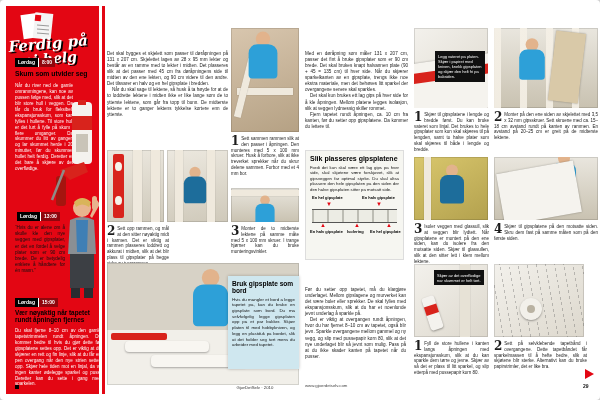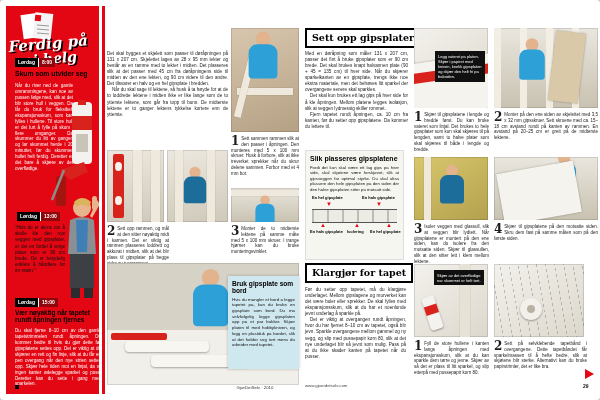--- a/index.html
+++ b/index.html
@@ -210,21 +210,20 @@
     <div class="roll" style="left:18px;top:78px;width:84px;height:11px;"></div>
     <div class="roll" style="left:44px;top:92px;width:96px;height:12px;"></div>
     <div class="level" style="left:4px;top:70px;width:56px;height:7px;"></div>
   </div>
   <div id="tipbox">
     <div class="tip-title">Bruk gipsplate som bord</div>
     <div class="tip-body">Hvis du mangler et bord å legge tapetet på, kan du bruke en gipsplate som bord. Du må selvfølgelig legge gipsplaten opp på et par bukker. Skjær platen til med hobbykniven, og legg en plastduk på bordet, slik at det holder seg tørt mens du arbeider med tapetet.</div>
   </div>
   <div id="f-left">GjørDetSelv · 2010</div>
 
-  <div class="h-box" id="h2">Sett opp gipsplater</div>
   <div class="body-txt" id="b2">
     <p>Med en døråpning som måler 131 x 207 cm, passer det fint å bruke gipsplater som er 90 cm brede. Det skal brukes knapt halvannen plate (90 + 45 = 135 cm) til hver side. Når du skjærer sparkelkanten av en gipsplate, trengs ikke noe ekstra materiale, men det behøves litt sparkel der overgangene senere skal sparkles.</p>
     <p>Det skal kun brukes ett lag gips på hver side for å kle åpningen. Mellom platene legges isolasjon, slik at veggen lydmessig skiller rommet.</p>
     <p>Fjern tapetet rundt åpningen, ca. 10 cm fra kanten, før du setter opp gipsplatene. Da kommer du lettere til.</p>
   </div>
 
   <div id="pbox">
     <div class="pbox-title">Slik plasseres gipsplatene</div>
     <div class="pbox-body">Fordi det kun skal være ett lag gips på hver side, skal skjøtene være forskjøvet, slik at gipsveggen får optimal styrke. Du skal altså plassere den hele gipsplaten på den siden der den halve gipsplaten sitter på motsatt side.</div>
     <div class="diagram">
@@ -235,21 +234,20 @@
       <div class="wallbar"></div>
       <span class="arr" style="left:10px;top:27px;">▲</span>
       <span class="arr" style="left:44px;top:27px;">▲</span>
       <span class="arr" style="left:76px;top:27px;">▲</span>
       <span class="lbl" style="left:0;top:34px;">En halv gipsplate</span>
       <span class="lbl" style="left:37px;top:34px;">Isolering</span>
       <span class="lbl" style="left:60px;top:34px;">En hel gipsplate</span>
     </div>
   </div>
 
-  <div class="h-box" id="h3">Klargjør for tapet</div>
   <div class="body-txt" id="b3">
     <p>Før du setter opp tapetet, må du klargjøre underlaget. Mellom gipslagene og murverket kan det være buler eller sprekker. De skal fylles med ekspansjonsskum, slik at du har et noenlunde jevnt underlag å sparkle på.</p>
     <p>Det er viktig at overgangen rundt åpningen, hvor du har fjernet 8–10 cm av tapetet, også blir jevn. Sparkle overgangene mellom gammel og ny vegg, og slip med pussepapir korn 80, slik at det nye underlaget blir så jevnt som mulig. Pass på at du ikke skader kanten på tapetet når du pusser.</p>
   </div>
   <div id="url">www.gjoerdetselv.com</div>
 
   <div class="ph bg-paper" id="pC1">
     <div class="plate" style="left:-8px;top:30px;width:100px;height:54px;transform:rotate(-8deg);"></div>
     <div class="level" style="left:-6px;top:40px;width:96px;height:10px;transform:rotate(-8deg);"></div>
     <div class="ph-tip" style="right:3px;bottom:26px;width:44px;">Legg vateret på platen. Skjær i papiret med kniven, knekk gipsplaten og skjær den helt fri på baksiden.</div>

